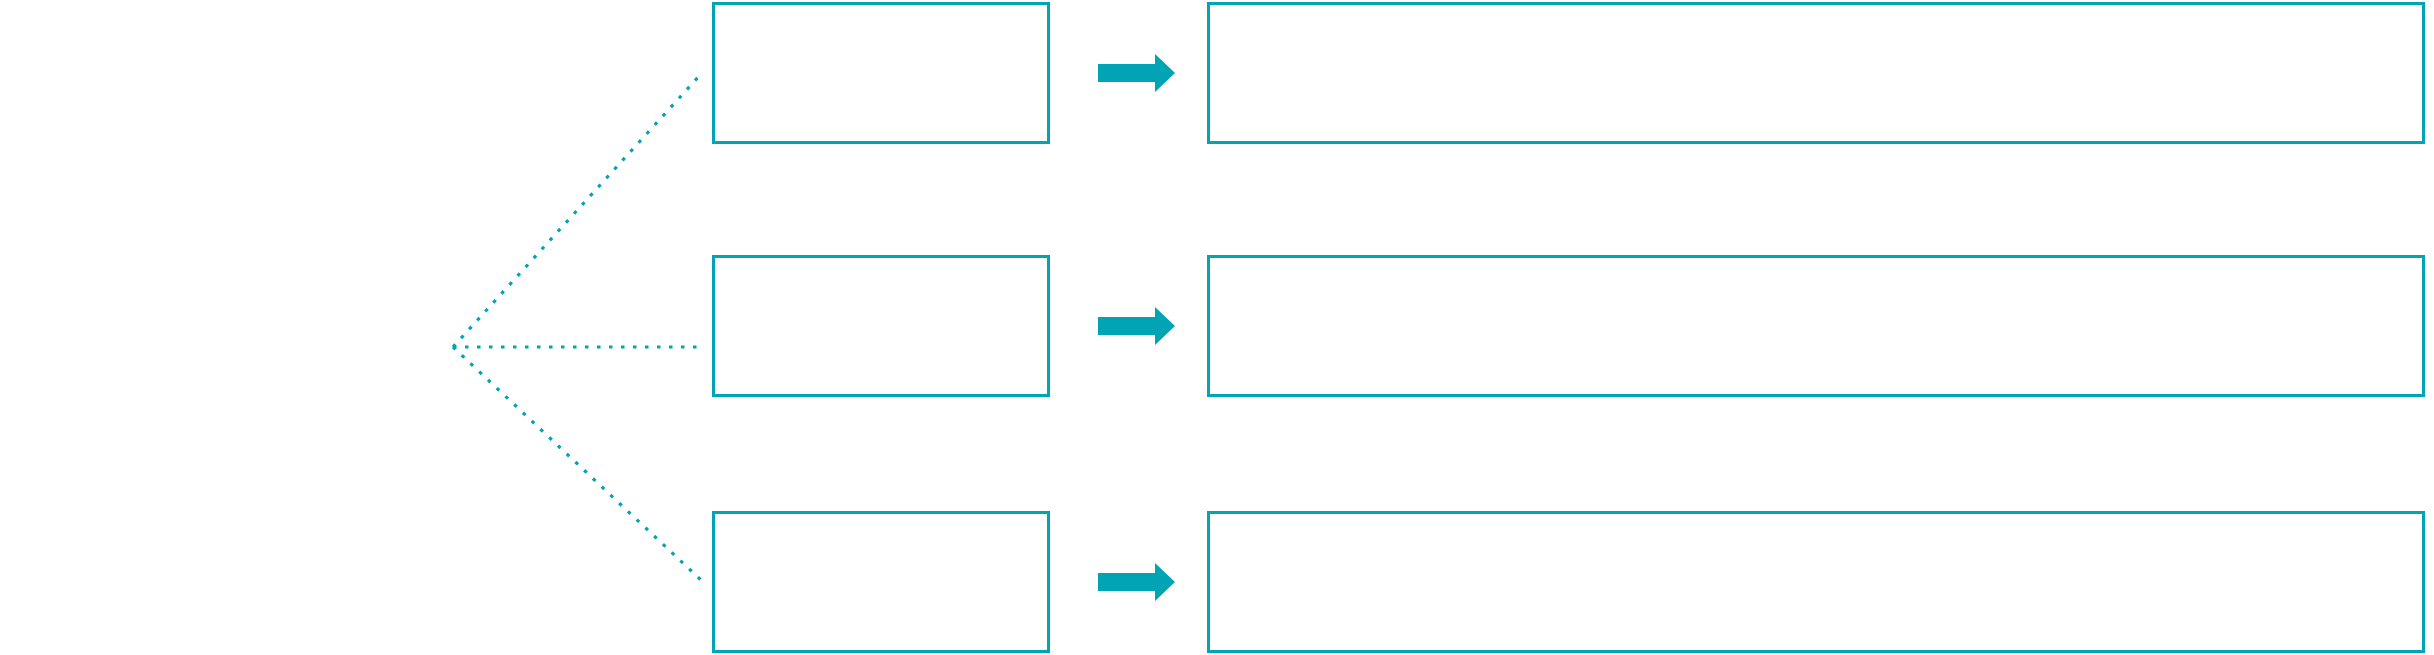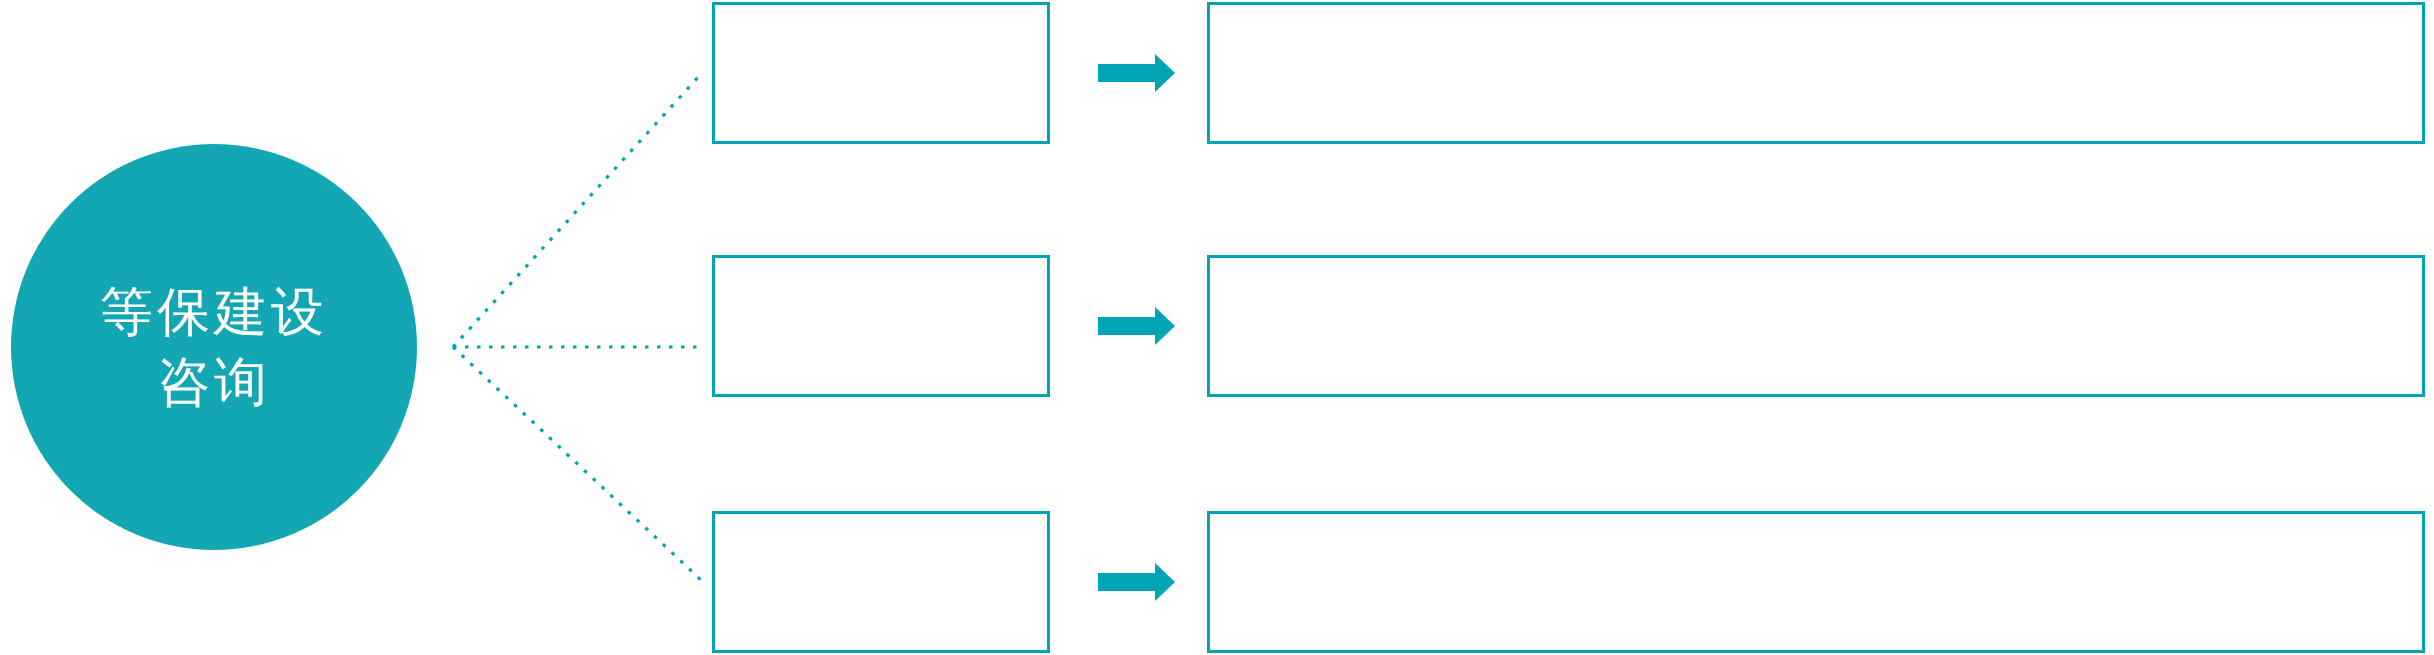--- a/index.html
+++ b/index.html
@@ -89,24 +89,20 @@
 <body>
 
 <div class="canvas">
 
   <svg class="connector-layer" viewBox="0 0 2434 655" xmlns="http://www.w3.org/2000/svg">
     <line x1="453" y1="347" x2="701" y2="74" stroke="#00A4B4" stroke-width="3.2" stroke-dasharray="3.5 8.5"></line>
     <line x1="453" y1="347" x2="704" y2="347" stroke="#00A4B4" stroke-width="3.2" stroke-dasharray="3.5 8.5"></line>
     <line x1="453" y1="347" x2="701" y2="580" stroke="#00A4B4" stroke-width="3.2" stroke-dasharray="3.5 8.5"></line>
   </svg>
 
-  <div class="root-circle">
-    <span class="line">等保建设</span>
-    <span class="line">咨询</span>
-  </div>
 
   <div class="small-box row-1">
     <span class="box-label"></span>
   </div>
   <svg class="arrow arrow-1" viewBox="0 0 77 38" xmlns="http://www.w3.org/2000/svg">
     <polygon points="0,10 57,10 57,0 77,19 57,38 57,28 0,28" fill="#00A4B4"></polygon>
   </svg>
   <div class="big-box row-1">
     <span class="box-label"></span>
   </div>

